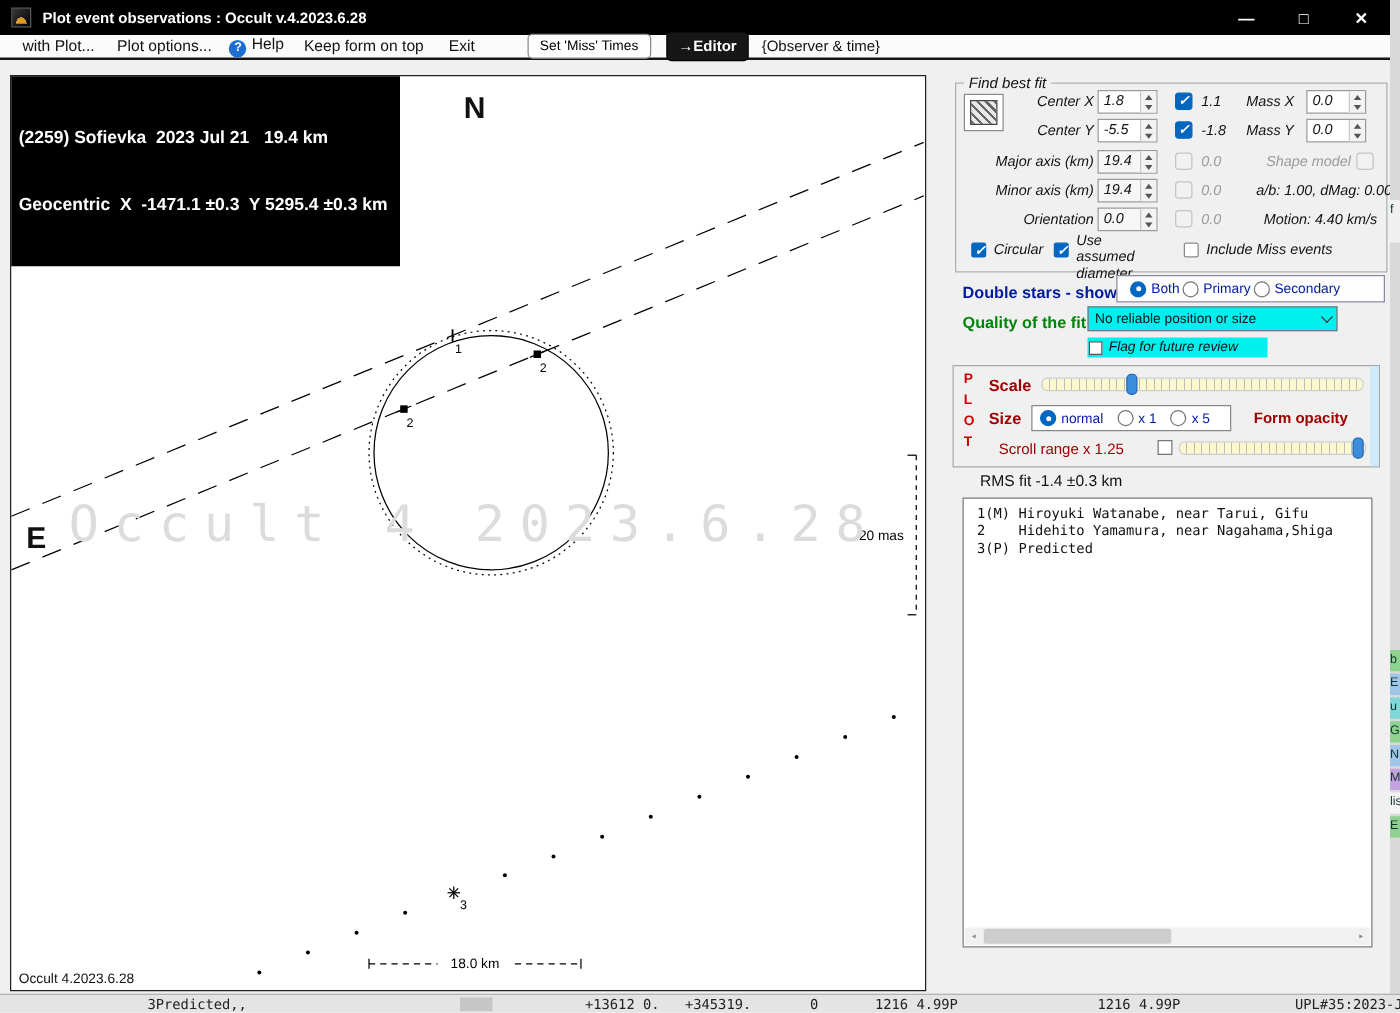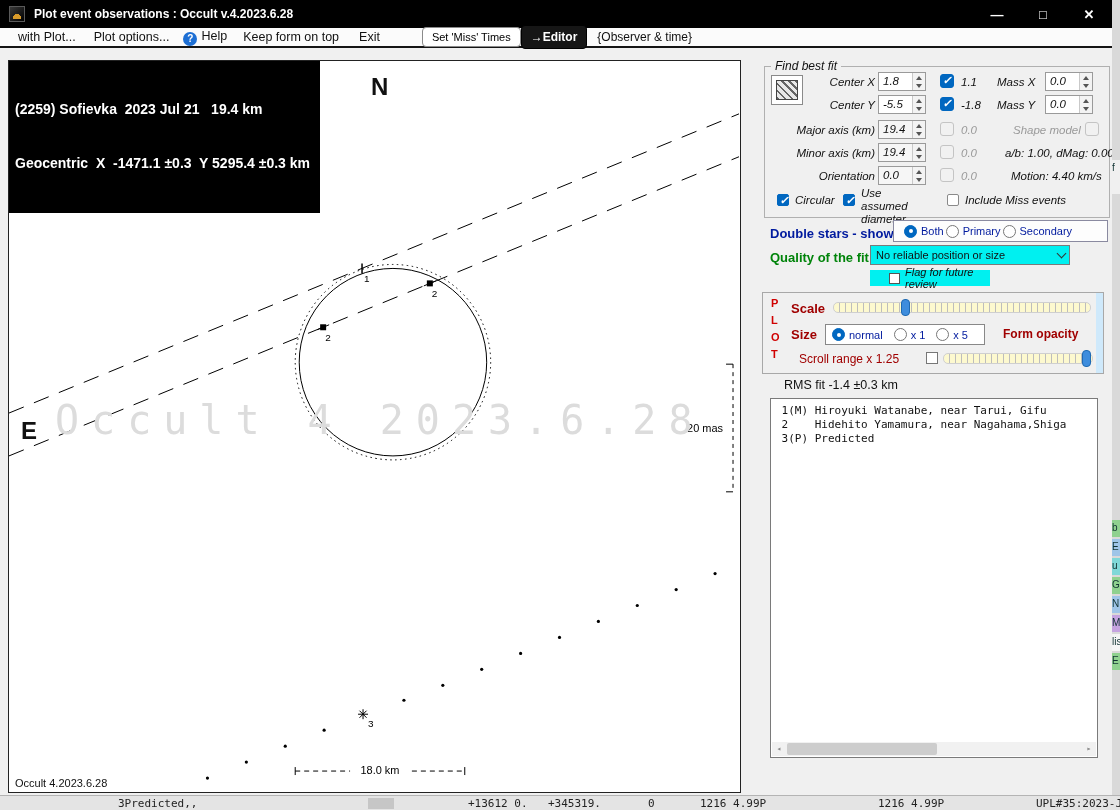--- a/index.html
+++ b/index.html
@@ -69,22 +69,22 @@
   .radio-item { display:flex; align-items:center; gap:4px; white-space:nowrap; }
   .rd { width:13px; height:13px; border-radius:50%; border:1px solid #777; background:#fff; position:relative; flex:none; }
   .rd.on { background:#0067c0; border-color:#0067c0; }
   .rd.on::after { content:""; position:absolute; left:3.5px; top:3.5px; width:4px; height:4px; border-radius:50%; background:#fff; }
 
   .q-label { position:absolute; left:770px; top:250px; font-size:13px; font-weight:bold; color:#00840a;text-align:center; }
   .q-combo { position:absolute; left:870px; top:245px; width:200px; height:20px; background:#00f0f0; border:1px solid #7a7a7a;
              display:flex; align-items:center; font-size:11px; padding-left:5px; }
   .q-arrow { margin-left:auto; width:16px; height:100%; display:flex; align-items:center; justify-content:center; }
   .q-arrow::after { content:""; width:6px; height:6px; border-right:1.5px solid #333; border-bottom:1.5px solid #333; transform:rotate(45deg); margin-top:-3px; }
-  .flag-bar { position:absolute; left:870px; top:270px; width:120px; height:16px; background:#00f0f0;
-              display:flex; align-items:center; gap:5px; padding-left:19px; font-size:11px; font-style:italic; }
+  .flag-bar { position:absolute; left:870px; top:270px; width:144px; height:16px; background:#00f0f0;
+              display:flex; align-items:center; gap:5px; padding-left:1px; font-size:11px; font-style:italic; }
   .flag-cb { width:11px; height:11px; border:1px solid #555; background:#fff; flex:none; }
 
   .plot-panel { position:absolute; left:762px; top:292px; width:342px; height:82px; border:1px solid #a8a8a8; background:#f0f0f0; }
   .azure { position:absolute; right:0; top:0; width:7px; height:100%; background:#cfe9fb; }
   .plot-letter { position:absolute; left:8px; color:#d00000; font-weight:bold; font-size:11px; }
   .pp-label { position:absolute; color:#a00000; font-weight:bold; font-size:13px; white-space:nowrap; }
   .slider { position:absolute; height:11px; border:1px solid #cfcfcf; border-radius:5px;
             background:repeating-linear-gradient(90deg,#fdf9cf 0 5px,#bdbdbd 5px 6px); }
   .thumb { position:absolute; width:9px; height:17px; background:#3e8ddd; border:1px solid #1f6ab2; border-radius:4px; }
   .size-box { position:absolute; left:62px; top:31px; width:160px; height:21px; background:#fff; border:1px solid #888;
@@ -122,21 +122,21 @@
       <span class="win-btn">✕</span>
     </div>
   </div>
 
   <div class="menubar">
     <span class="menu-item" style="margin-right:18px">with Plot...</span>
     <span class="menu-item" style="margin-right:14px">Plot options...</span>
     <span class="menu-item" style="margin-right:16px"><span class="help-icon">?</span><span>Help</span></span>
     <span class="menu-item" style="margin-right:20px">Keep form on top</span>
     <span class="menu-item" style="margin-right:42px">Exit</span>
-    <button class="miss-btn" style="">Set 'Miss' Times</button>
+    <button class="miss-btn" style="margin-right:12px">Set 'Miss' Times</button>
     <button class="editor-btn" style="margin-right:10px">→Editor</button>
     <span class="observer-label">{Observer &amp; time}</span>
   </div>
 
   <div class="plot-wrap">
     <svg id="plot-svg" viewBox="0 0 733 733">
         <line x1="0" y1="353" x2="732" y2="53" stroke="#000" stroke-width="1" stroke-dasharray="16 11"></line>
         <line x1="0" y1="396" x2="732" y2="96" stroke="#000" stroke-width="1" stroke-dasharray="16 11"></line>
         <circle cx="385" cy="302" r="94" fill="none" stroke="#000" stroke-width="1"></circle>
         <circle cx="385" cy="302" r="98" fill="none" stroke="#000" stroke-width="1" stroke-dasharray="1.5 3.5"></circle>

